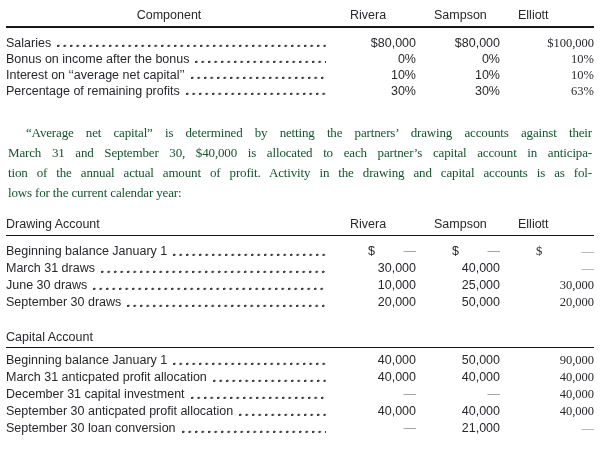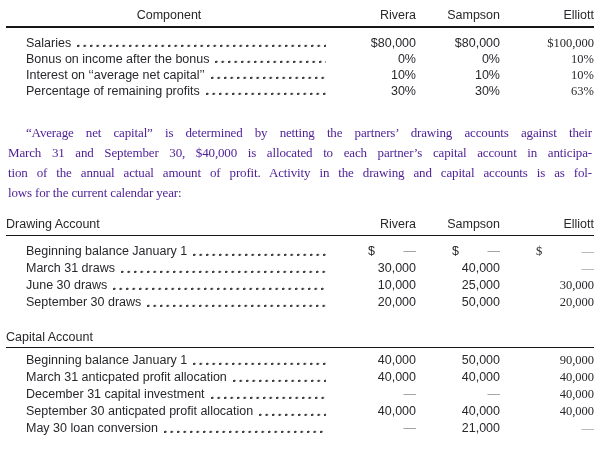--- a/index.html
+++ b/index.html
@@ -22,29 +22,29 @@
   
   .tbl{width:100%;font-size:12.5px;}
   .thead{
     display:flex;align-items:flex-end;
     padding-bottom:4px;
   }
   .thead.heavy{border-bottom:2.5px solid var(--rule);}
   .thead.light{border-bottom:1.5px solid var(--rule);}
   .hlabel{flex:1 1 auto;}
   .hlabel.center{text-align:center;}
-  .hval{width:84px;text-align:right;box-sizing:border-box;padding-left:18px;}
+  .hval{width:84px;text-align:left;box-sizing:border-box;padding-left:18px;}
   .hval.c3{width:94px;}
   .tbody{padding-top:7px;}
   .trow{
     display:flex;align-items:baseline;
     height:16px;line-height:16px;
   }
   .tall .trow{height:17px;line-height:17px;}
-  .lbl{white-space:nowrap;flex:0 0 auto;margin-left:20px;}
+  .lbl{white-space:nowrap;flex:0 0 auto;}
   .dots{
     flex:1 1 auto;
     align-self:flex-end;
     height:4px;
     margin:0 6px 3px 6px;
     background-image:radial-gradient(circle at 1.2px 1.8px, var(--dot) 1.05px, rgba(0,0,0,0) 1.45px);
     background-size:6.5px 4px;
     background-repeat:repeat-x;
     background-position:left bottom;
   }
@@ -57,21 +57,21 @@
   .val.split{display:flex;justify-content:flex-end;padding-left:36px;}
   .val.split .pfx{margin-right:auto;}
   .dash{color:var(--dash);}
   
   .para{
     margin:24px 2px 0 2px;
     font-family:"Liberation Serif",serif;
     font-size:13px;
     letter-spacing:-0.15px;
     line-height:20px;
-    color:#4c1d95;
+    color:#14532d;
   }
   .para .line{
     text-align:justify;
     text-align-last:justify;
     white-space:normal;
     overflow:hidden;
     height:20px;
   }
   .para .line.first{text-indent:18px;}
   .para .line.last{text-align:left;text-align-last:left;}
@@ -207,21 +207,21 @@
           <span class="val c3">40,000</span>
         </div>
         <div class="trow">
           <span class="lbl">September 30 anticpated profit allocation</span>
           <span class="dots"></span>
           <span class="val c1">40,000</span>
           <span class="val c2">40,000</span>
           <span class="val c3">40,000</span>
         </div>
         <div class="trow">
-          <span class="lbl">May 30 loan conversion</span>
+          <span class="lbl">September 30 loan conversion</span>
           <span class="dots"></span>
           <span class="val c1 dash">—</span>
           <span class="val c2">21,000</span>
           <span class="val c3 dash">—</span>
         </div>
       </div>
   </div>
 
 </div>
 

